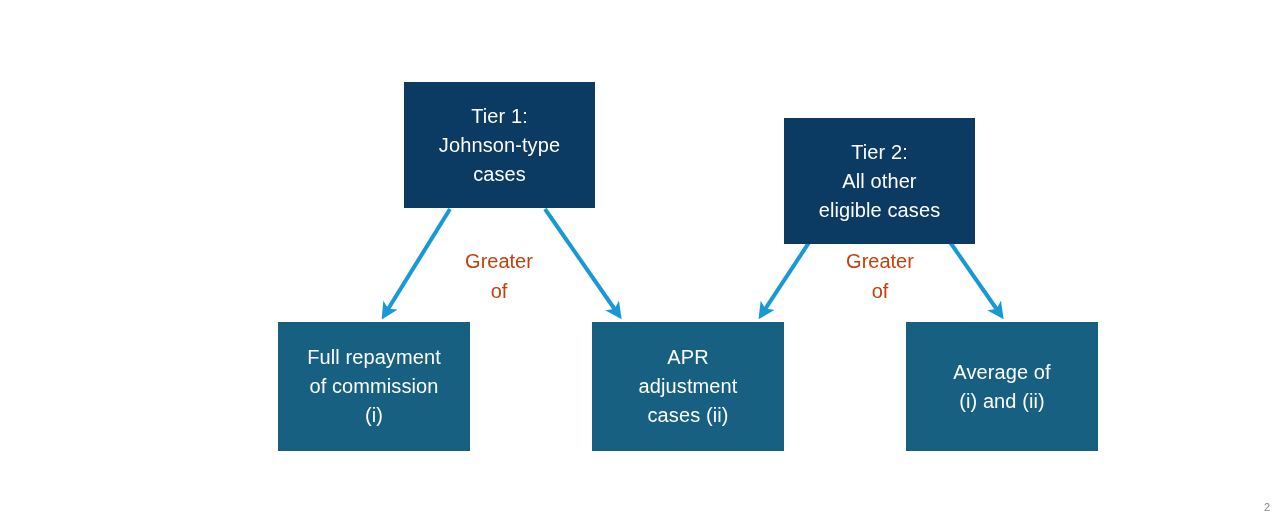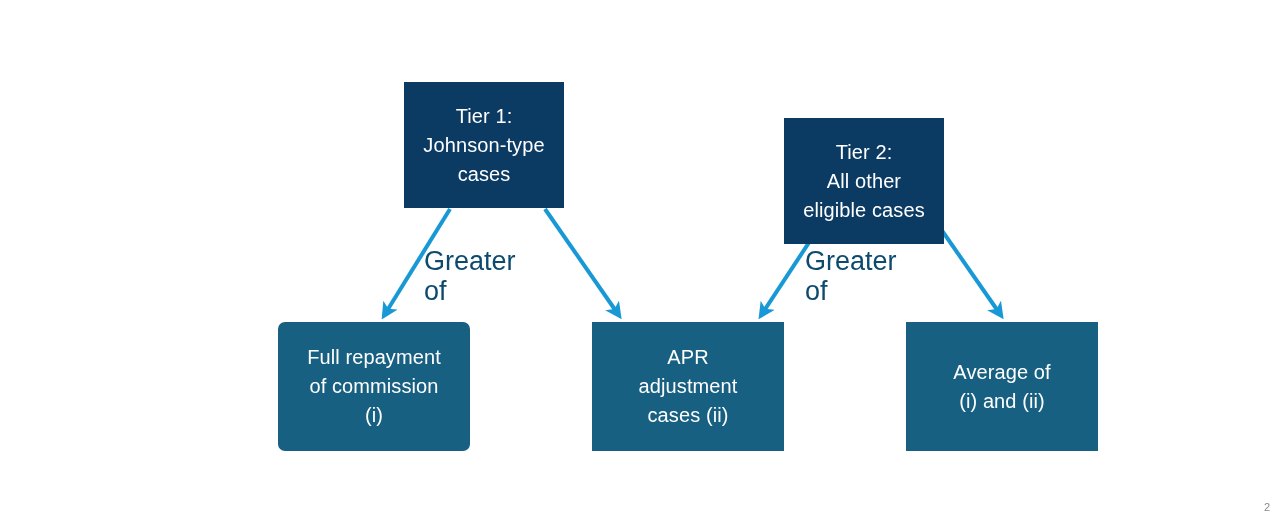--- a/index.html
+++ b/index.html
@@ -38,40 +38,40 @@
     padding: 4px 8px;
   }
   .node .node-text {
     white-space: pre-line;
     line-height: 29px;
     font-size: 20px;
     letter-spacing: 0.1px;
   }
   .node-tier {
     background: #0b3a63;
-    width: 160px;
+    width: 191px;
     height: 126px;
   }
   .node-outcome {
     background: #176081;
     width: 192px;
     height: 129px;
   }
   #node-tier-1 { left: 404px; top: 82px; }
   #node-tier-2 { left: 784px; top: 82px; margin-top: 36px; }
-  #node-outcome-full-repayment { left: 278px; top: 322px; border-radius: 7px; }
+  #node-outcome-full-repayment { left: 278px; top: 322px; }
   #node-outcome-apr-adjustment { left: 592px; top: 322px; }
   #node-outcome-average      { left: 906px; top: 322px; }
 
   .edge-label {
     position: absolute;
-    color: #0c4a6e;
-    font-size: 27px;
+    color: #c2410c;
+    font-size: 20px;
     line-height: 30px;
-    text-align: left;
+    text-align: center;
     white-space: pre-line;
     width: 150px;
   }
   #edge-label-tier-1 { left: 424px; top: 246px; }
   #edge-label-tier-2 { left: 805px; top: 246px; }
 
   .page-number {
     position: absolute;
     right: 10px;
     bottom: 4px;

